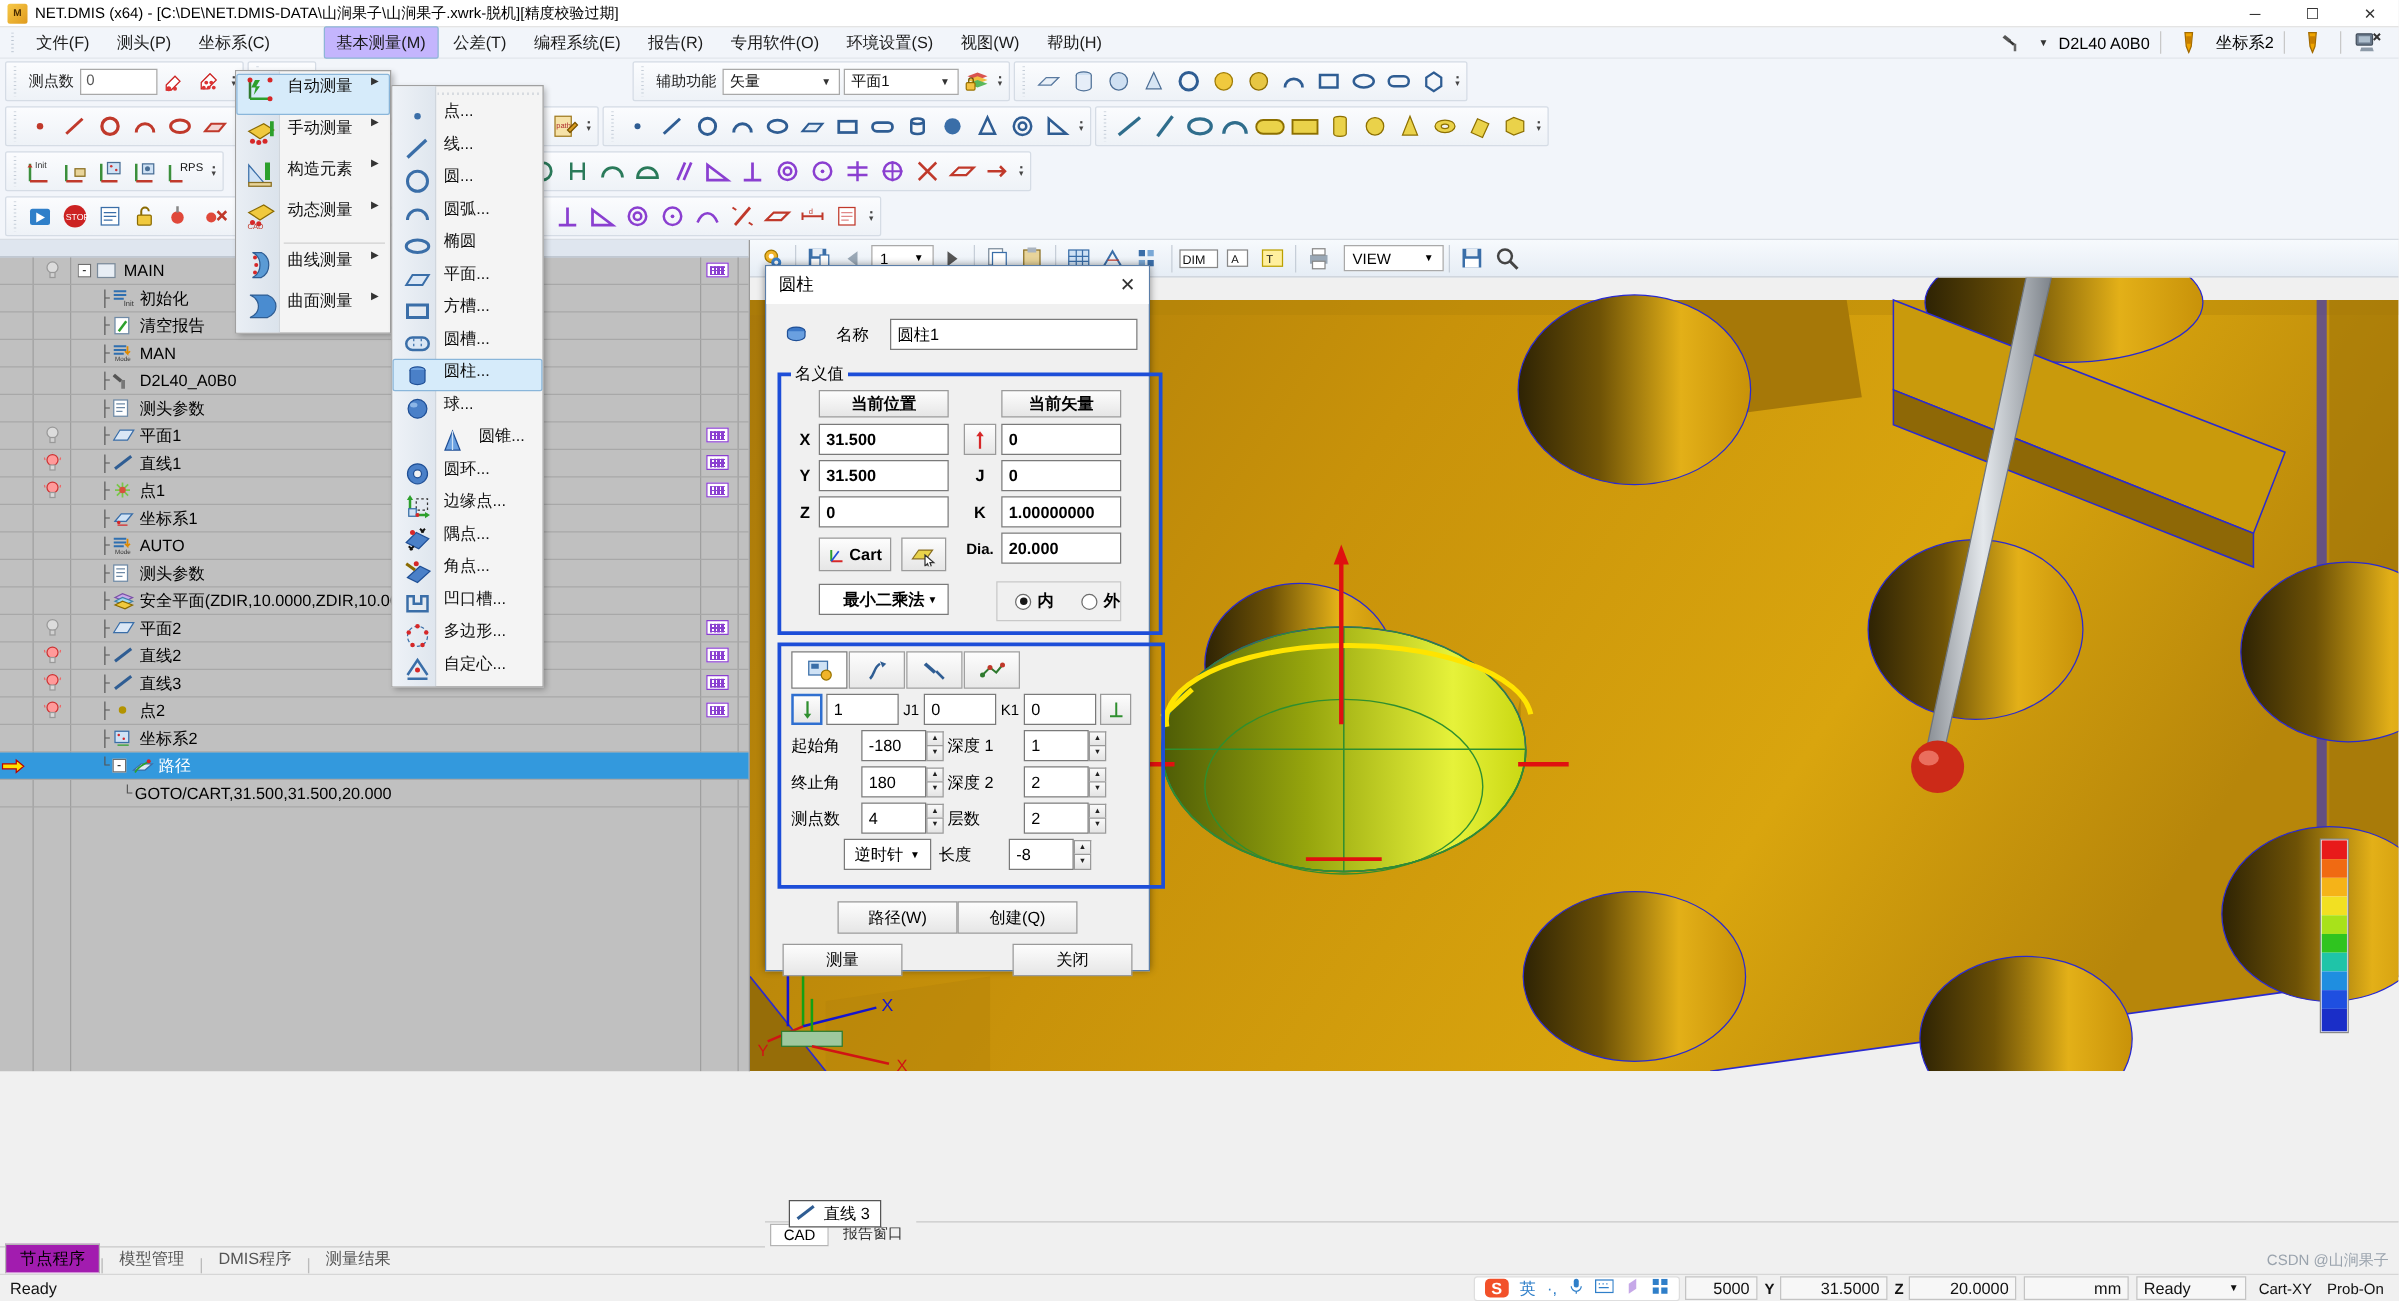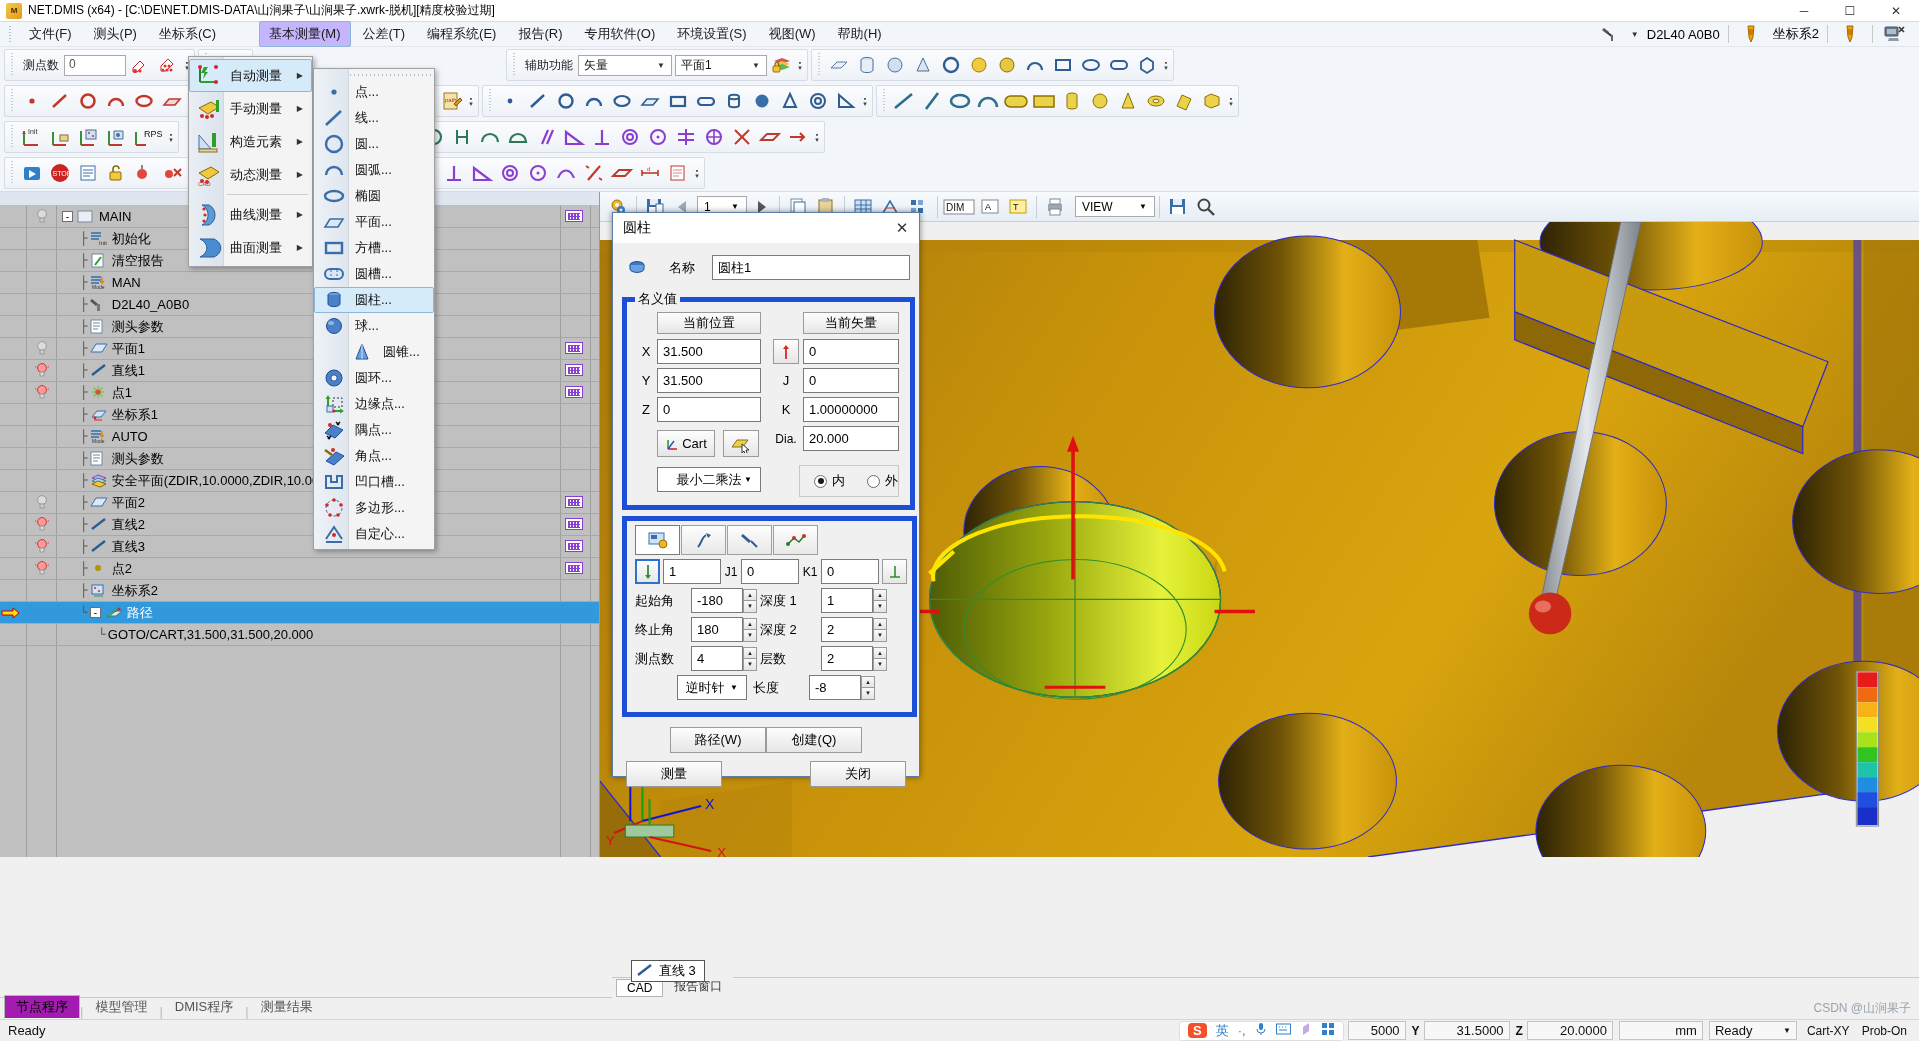--- a/index.html
+++ b/index.html
@@ -134,23 +134,23 @@
     padding-left: 10px; font-size: 14px; color:#000; border-bottom:1px solid #fff;
   }
   .dlg-close { margin-left:auto; width:34px; height:28px; display:flex;
     align-items:center; justify-content:center; font-size:15px; color:#333; }
   .dlg-body { padding: 6px 9px; }
   .namerow { display:flex; align-items:center; margin: 6px 0 10px 0; }
   .namerow .ic { width:30px; height:24px; display:flex; align-items:center; justify-content:center; }
   .namerow .lbl { width:60px; text-align:center; font-size:13px; }
   .txt { height:25px; border:1px solid #7a7a7a; background:#fff; font-size:13px;
          padding:1px 5px; color:#000; display:flex; align-items:center; }
-  fieldset { border:5px solid #1d4ed8; margin:0 0 6px 0; padding:4px 5px 8px 8px; }
+  fieldset { border:3px solid #1d4ed8; margin:0 0 6px 0; padding:4px 24px 8px 8px; }
   legend { font-size:13px; padding:0 3px; }
-  .grid2 { display:flex; gap:10px; }
+  .grid2 { display:flex; gap:10px;font-weight:bold; }
   .col { display:flex; flex-direction:column; }
   .btn {
     border:1px solid #9a9a9a; background: linear-gradient(to bottom,#fdfdfd,#e6e6e6);
     font-size:13px; display:flex; align-items:center; justify-content:center; color:#000;
   }
   .fldrow { display:flex; align-items:center; margin-bottom:4px; }
   .fldlbl { width:22px; text-align:center; font-size:13px; }
   .radiorow { display:flex; align-items:center; gap:22px; border:1px solid #c8c8c8;
               padding:6px 14px; margin-top:4px; }
   .radio { display:flex; align-items:center; gap:5px; font-size:13px; }
@@ -180,21 +180,21 @@
   .popup.p1::before {
     content:''; position:absolute; left:0; top:0; bottom:0; width:34px;
     background: linear-gradient(to right,#e9eef4,#dbe3ec); border-right:1px solid #d0d6dd;
   }
   .popup.p2 { left: 313px; top: 68px; width: 122px; }
   .popup.p2::before {
     content:''; position:absolute; left:0; top:0; bottom:0; width:34px;
     background: linear-gradient(to right,#eef2f7,#dfe6ee); border-right:1px solid #d0d6dd;
   }
   .mi {
-    position: relative; height: 33px; display:flex; align-items:center;
+    position: relative; height: 33px; display:flex; 
     font-size: 13px; color:#111; padding-left: 4px; z-index:2; border:1px solid transparent;
   }
   .mi.on { background:#d6ebfa; border:1px solid #8ab6da; border-radius:2px; }
   .mi .mic { width: 30px; height:26px; display:flex; align-items:center; justify-content:center; flex:0 0 auto; }
   .mi .mtx { padding-left: 6px; white-space:nowrap; }
   .mi .marrow { margin-left:auto; padding-right:8px; font-size:8px; color:#333; }
   .msep { height:1px; background:#cfcfcf; margin:3px 4px 3px 38px; }
   .popup .dots { height:8px; margin-left:36px;
     background-image: repeating-linear-gradient(to right,#b9c2cc 0 1px,transparent 1px 4px);
     background-size:4px 2px; background-repeat:repeat-x; background-position:0 3px; }

